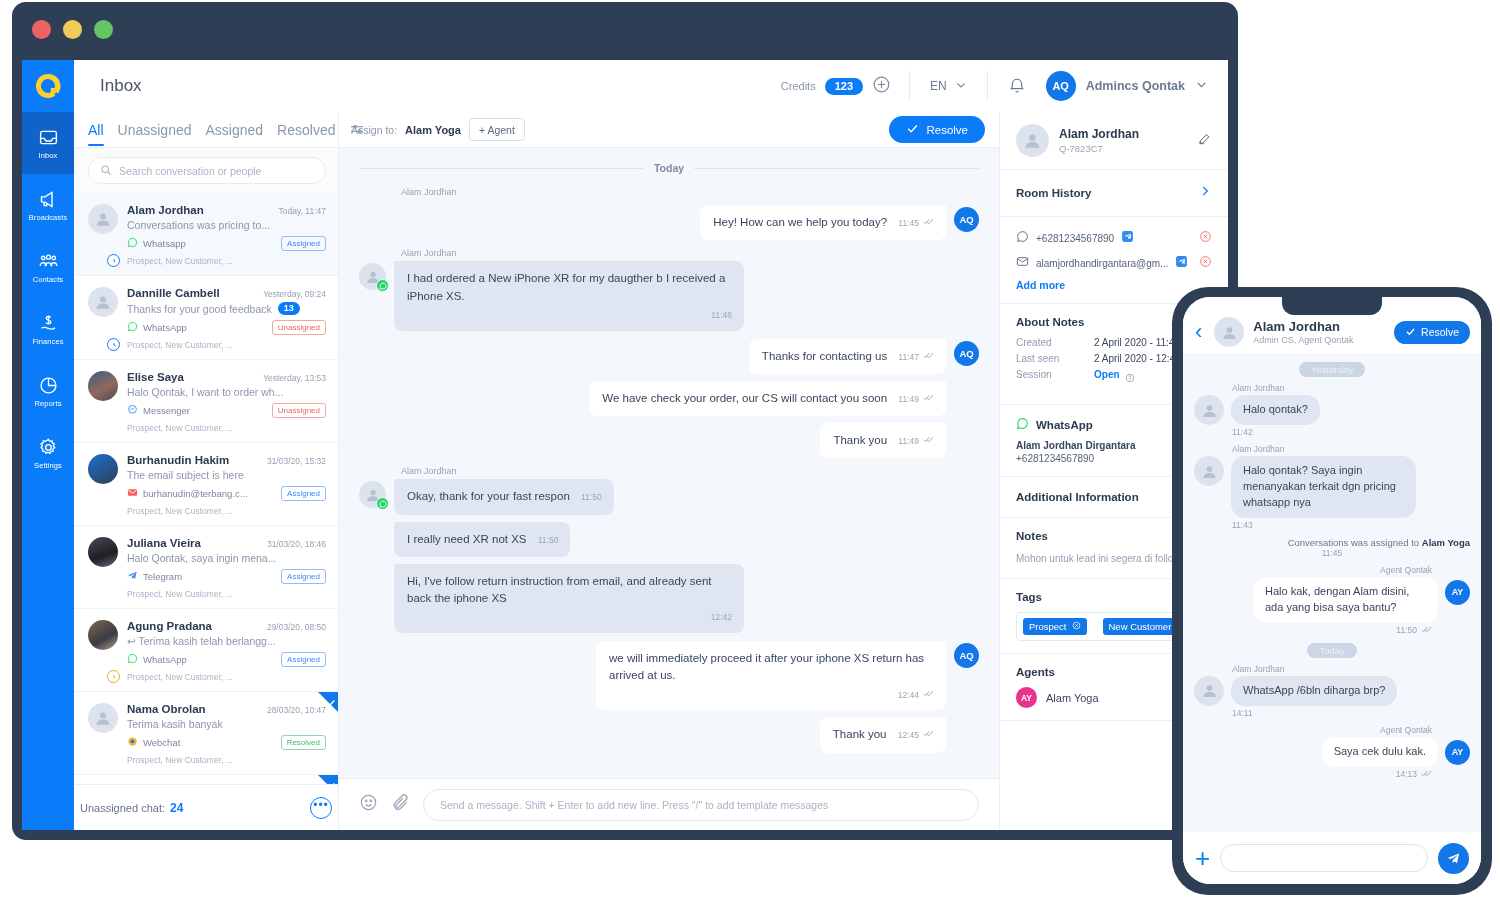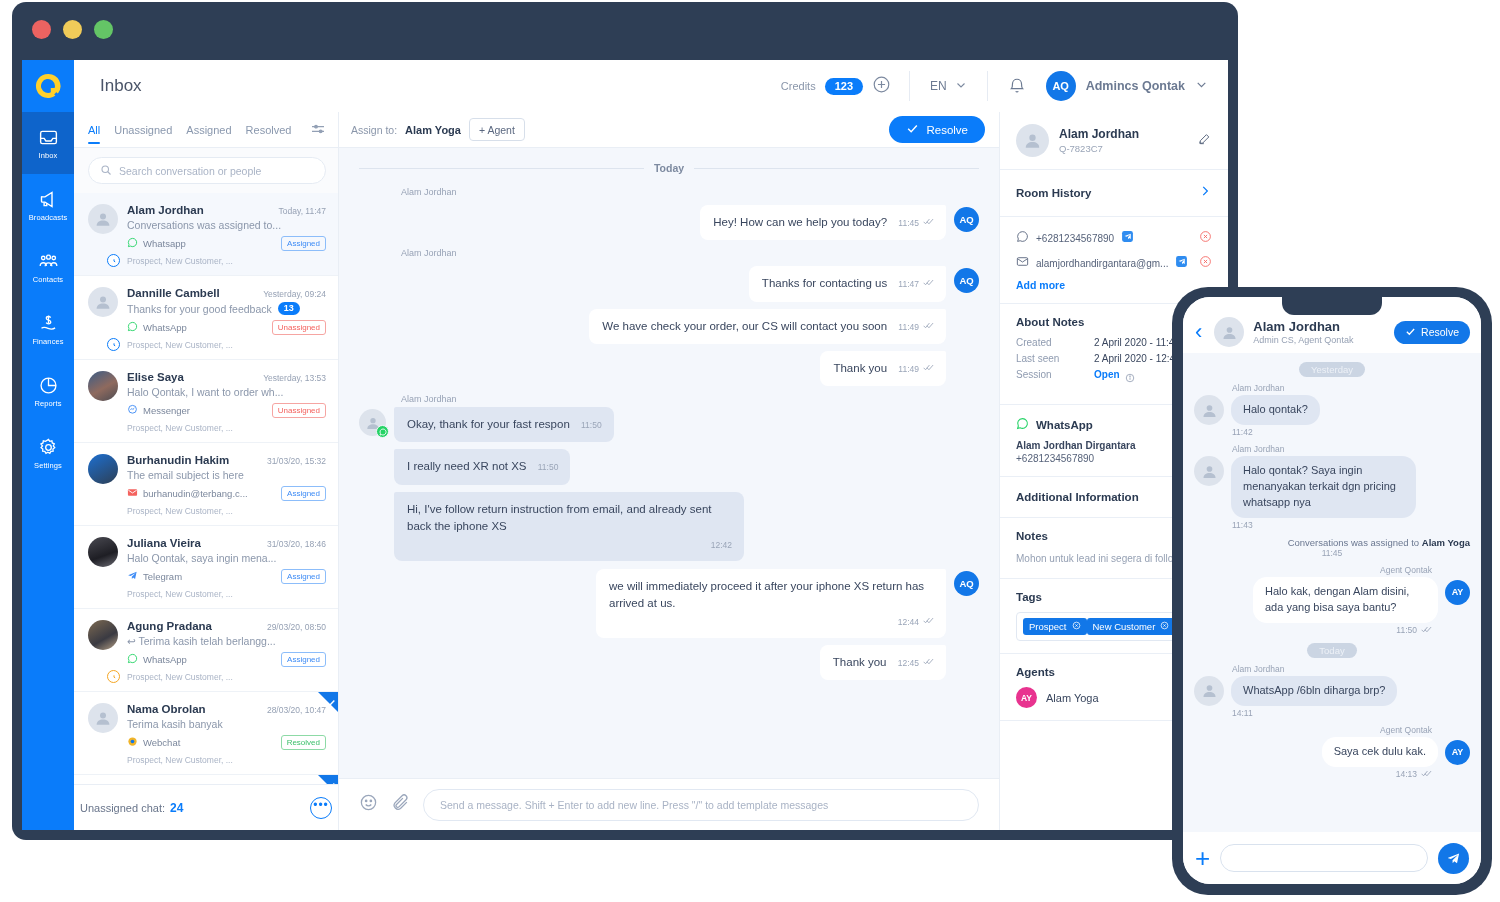--- a/index.html
+++ b/index.html
@@ -62,21 +62,21 @@
     display: flex; flex-direction: column;
     background: #ffffff; position: relative;
   }
   .conv-tabs {
     height: 36px; display: flex; align-items: center;
     gap: 14px; padding: 0 12px 0 14px;
     border-bottom: 1px solid #e9eef5;
     position: relative;
   }
   .conv-tab {
-    font-size: 11px; color: #8a98ae; cursor: pointer;
+    font-size: 14px; color: #8a98ae; cursor: pointer;
     padding-bottom: 9px; padding-top: 10px; position: relative;
   }
   .conv-tab.active { color: #0a7cfa; }
   .conv-tab.active::after {
     content: ""; position: absolute; left: 0; right: 0; bottom: 1px;
     height: 2px; background: #0a7cfa; border-radius: 2px;
   }
   .filter-ic { margin-left: auto; display: flex; cursor: pointer; }
 
   .search-wrap { padding: 9px 12px 9px 14px; background: #fafbfd; }
@@ -261,21 +261,21 @@
   .add-more { font-size: 10.5px; color: #0a7cfa; font-weight: bold; cursor: pointer; margin-top: 2px; }
   .d-title { font-size: 11.5px; font-weight: bold; color: #2b3a51; margin-bottom: 9px; }
   .kv { display: flex; margin-bottom: 5px; }
   .kv .k { font-size: 10px; color: #8f9bb0; width: 78px; flex: 0 0 78px; }
   .kv .v { font-size: 10px; color: #39465e; }
   .kv .v.link { color: #0a7cfa; font-weight: bold; }
   .wa-title { font-size: 11.5px; font-weight: bold; color: #2b3a51; display: flex; align-items: center; gap: 7px; margin-bottom: 8px; }
   .wa-name { font-size: 10px; font-weight: bold; color: #39465e; }
   .wa-phone { font-size: 10px; color: #56627a; margin-top: 2px; }
   .note-txt { font-size: 10px; color: #96a1b4; line-height: 1.5; }
-  .tags-box { border: 1px solid #e1e8f2; border-radius: 4px; padding: 5px 6px; display: flex; gap: 0; flex-wrap: nowrap; overflow: hidden; }
+  .tags-box { border: 1px solid #e1e8f2; border-radius: 4px; padding: 5px 6px; display: flex; gap: 16px; flex-wrap: nowrap; overflow: hidden; }
   .tag {
     background: #1277e8; color: #fff; font-size: 9.5px; border-radius: 3px;
     padding: 3px 6px; display: flex; align-items: center; gap: 5px; white-space: nowrap;
   }
   .agent-row { display: flex; align-items: center; gap: 9px; }
   .agent-av {
     width: 21px; height: 21px; border-radius: 50%; background: #e8338f;
     color: #fff; font-size: 8.5px; font-weight: bold;
     display: flex; align-items: center; justify-content: center;
   }
@@ -511,21 +511,21 @@
                     <path d="M12 7v5.5l3.5 2"></path>
                   </svg>
               </div>
             </div>
             <div class="conv-main">
               <div class="conv-r1">
                 <span class="conv-name">Alam Jordhan</span>
                 <span class="conv-time">Today, 11:47</span>
               </div>
               <div class="conv-r2">
-                <span class="conv-snippet">Conversations was assigned to...</span>
+                <span class="conv-snippet">Conversations was pricing to...</span>
               </div>
               <div class="conv-r3">
                 <span class="chan">
                   <span><svg width="11" height="11" viewBox="0 0 24 24" fill="none" stroke="#25d366" stroke-width="2">
                         <path d="M12 3a9 9 0 0 0-7.7 13.6L3 21l4.6-1.2A9 9 0 1 0 12 3z"></path>
                       </svg></span>
                   <span>Whatsapp</span>
                 </span>
                 <span class="status-tag assigned">Assigned</span>
               </div>
@@ -772,20 +772,41 @@
                         </svg></span>
                   </span>
                 </div>
               </div>
               <div class="out-av">AQ</div>
             </div>
           </div>
 
           <div class="msg-group">
             <div class="msg-sender">Alam Jordhan</div>
+            <div class="row-in">
+              <div class="in-av-wrap">
+                <div class="in-av">
+                  <svg width="16" height="16" viewBox="0 0 24 24" fill="#b5c0d0">
+                      <circle cx="12" cy="8.5" r="4"></circle>
+                      <path d="M3.5 21c0-4.7 3.8-7 8.5-7s8.5 2.3 8.5 7z"></path>
+                    </svg>
+                </div>
+                <div class="in-chan">
+                  <svg width="8" height="8" viewBox="0 0 24 24" fill="none" stroke="#fff" stroke-width="2.6">
+                      <path d="M12 3a9 9 0 0 0-7.7 13.6L3 21l4.6-1.2A9 9 0 1 0 12 3z"></path>
+                    </svg>
+                </div>
+              </div>
+              <div class="bubbles-in">
+                <div class="bubble in" style="width:350px">
+                  <span>I had ordered a New iPhone XR for my daugther b I received a iPhone XS.</span>
+                  <span class="meta block">11:46</span>
+                </div>
+              </div>
+            </div>
           </div>
 
           <div class="msg-group">
             <div class="row-out">
               <div class="bubbles-out">
                 <div class="bubble out">
                   <span>Thanks for contacting us</span>
                   <span class="meta">
                     <span>11:47</span>
                     <span><svg width="11" height="9" viewBox="0 0 18 12" fill="none" stroke="#9aa5b8" stroke-width="1.4">

